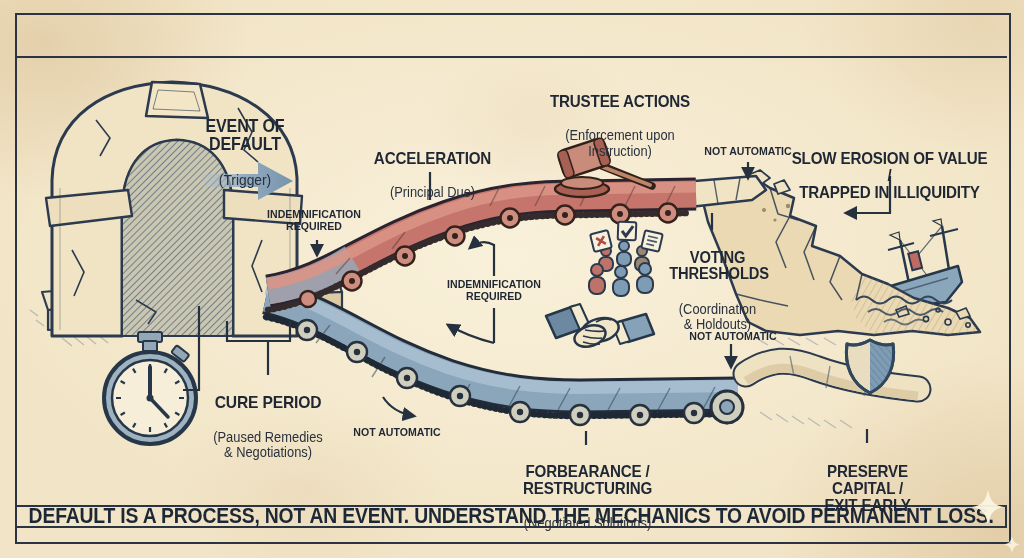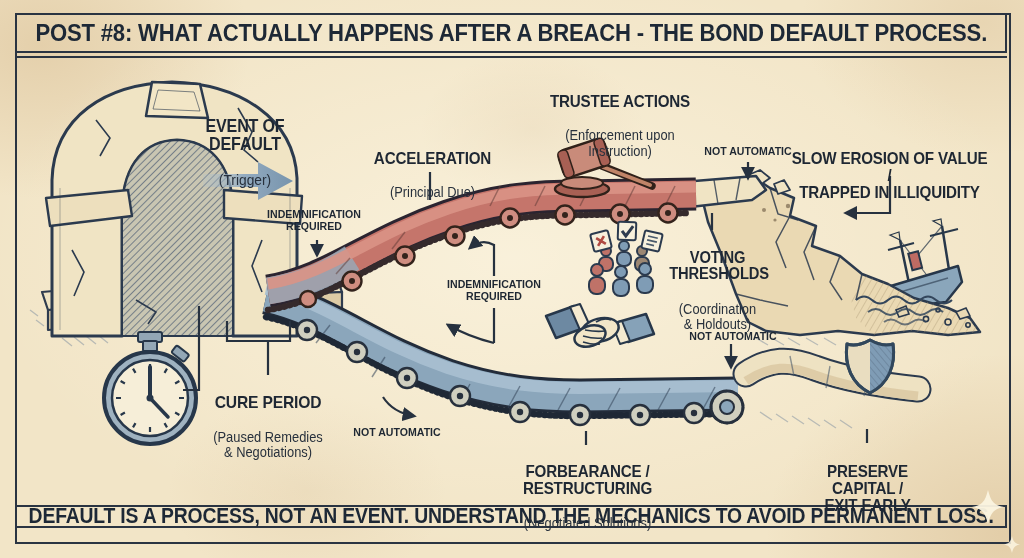--- a/index.html
+++ b/index.html
@@ -295,23 +295,20 @@
     <path d="M731,344 L731,367" marker-end="url(#ah)"></path>
     <path d="M199,306 L199,390 L183,390"></path>
     <path d="M227,321 L227,341 L290,341 L290,321 M268,341 L268,375"></path>
     <path d="M383,397 C390,408 402,414 414,416" marker-end="url(#ah)"></path>
     <path d="M586,431 L586,445"></path>
     <path d="M867,429 L867,443"></path>
   </g>
 </svg>
 
 <div class="frame"></div>
-<div class="bar" id="titlebar">
-  <div class="bar-text">POST #8: WHAT ACTUALLY HAPPENS AFTER A BREACH - THE BOND DEFAULT PROCESS.</div>
-</div>
 <div class="title-underline"></div>
 <div class="bar" id="footerbar">
   <div class="bar-text">DEFAULT IS A PROCESS, NOT AN EVENT. UNDERSTAND THE MECHANICS TO AVOID PERMANENT LOSS.</div>
 </div>
 
 <div class="lbl" id="lbl-event" style="left:180px;top:100px;width:130px;">
   <div class="head">EVENT OF
 DEFAULT</div>
   <div class="sub" style="font-size:15px;">(Trigger)</div>
 </div>

